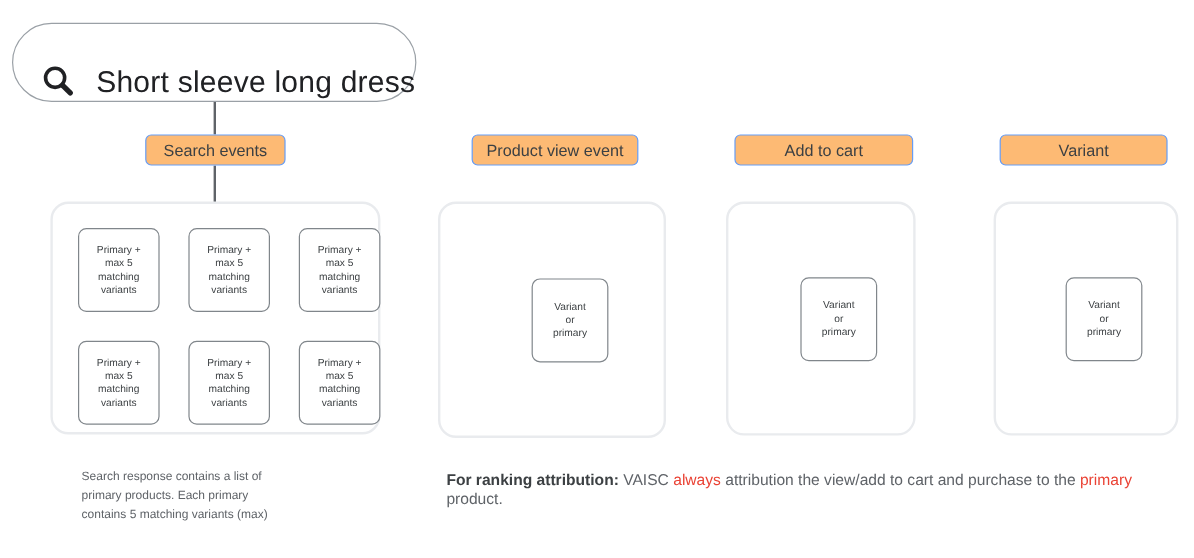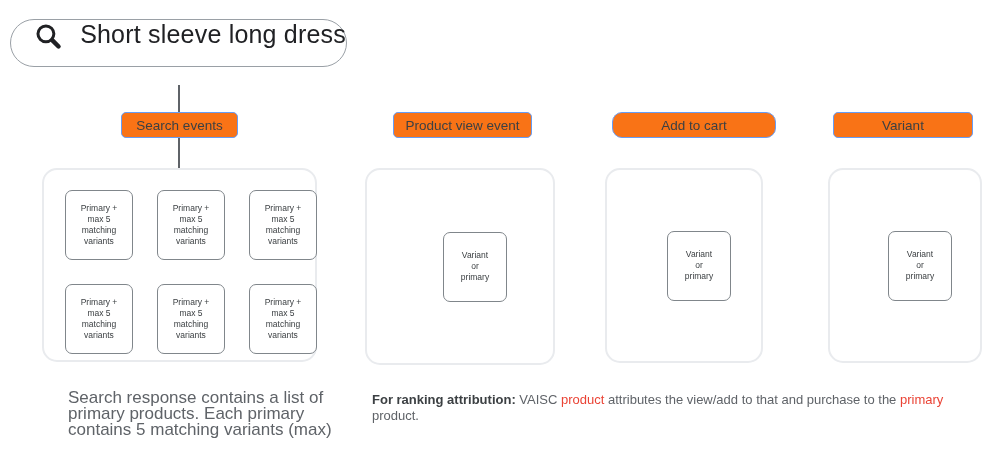--- a/index.html
+++ b/index.html
@@ -12,41 +12,41 @@
     --container-border:#E9EBEE;
     --pill-border:#9AA0A6;
     --line-color:#5F6368;
   }
   *{margin:0;padding:0;box-sizing:border-box;}
   body{background:#fff;font-family:"Liberation Sans","DejaVu Sans",sans-serif;}
   .canvas{position:relative;width:995px;height:465px;background:#fff;overflow:hidden;}
 
   
   .pill{
-    position:absolute;left:10px;top:19px;width:337px;height:48px;
+    position:absolute;left:10px;top:19px;width:337px;height:66px;
     border:1px solid var(--pill-border);border-radius:33px;background:#fff;
-    display:flex;align-items:flex-start;padding-left:23px;gap:17px;
+    display:flex;align-items:flex-end;padding-left:23px;gap:17px;
   }
   .pill .query{font-size:25px;color:var(--text-dark);letter-spacing:.2px;white-space:nowrap;}
 
   
   .vline{position:absolute;width:2px;background:var(--line-color);}
   .vline.l1{left:178px;top:85px;height:27px;}
   .vline.l2{left:178px;top:138px;height:31px;}
 
   
   .evt-label{
-    position:absolute;height:26px;background:#f97316;
+    position:absolute;height:26px;background:#fdba74;
     border:1.5px solid var(--accent-blue);border-radius:5px;
     display:flex;align-items:center;justify-content:center;
     font-size:13.5px;color:var(--text-mid);z-index:2;text-align:center;
   }
   .evt-label.search{left:121px;top:112px;width:117px;}
   .evt-label.view{left:393px;top:112px;width:139px;}
-  .evt-label.cart{left:612px;top:112px;width:164px;border-radius:10px;}
+  .evt-label.cart{left:612px;top:112px;width:149px;}
   .evt-label.purchase{left:833px;top:112px;width:140px;}
 
   
   .container{
     position:absolute;top:168px;background:#fff;
     border:2px solid var(--container-border);border-radius:15px;padding-left:30px;
   }
   .container.c1{left:42px;width:275px;height:194px;
     display:grid;grid-template-columns:repeat(3,68px);grid-auto-rows:70px;
     column-gap:13px;row-gap:14px;padding:20px 0 12px 21px;gap:24px;}
@@ -59,21 +59,21 @@
     border:1.2px solid var(--box-border);border-radius:7px;background:#fff;
     display:flex;align-items:center;justify-content:center;text-align:center;
     font-size:8.5px;line-height:1.32;color:var(--text-mid);white-space:pre-line;
   }
   .mini-box{width:68px;height:70px;}
   .variant-box{width:64px;height:70px;}
 
   
   .note-left{
     position:absolute;left:68px;top:390px;
-    font-size:17px;line-height:16px;color:var(--text-gray);white-space:pre-line;
+    font-size:10px;line-height:16px;color:var(--text-gray);white-space:pre-line;
   }
   .note-right{position:absolute;left:372px;top:392px;width:620px;font-size:13px;color:var(--text-gray);}
   .note-right p{line-height:16px;margin-bottom:7px;}
   .seg-bold{font-weight:700;color:var(--text-mid);text-align:center;}
   .seg-gray{color:var(--text-gray);}
   .seg-red{color:var(--highlight-red);}
 </style>
 </head>
 <body>
 
@@ -138,16 +138,16 @@
     <div class="variant-box">Variant
 or
 primary</div>
   </div>
 
   <div class="note-left">Search response contains a list of
 primary products. Each primary
 contains 5 matching variants (max)</div>
 
   <div class="note-right">
-    <p><span class="seg-bold">For ranking attribution:</span><span class="seg-gray"> VAISC </span><span class="seg-red">product</span><span class="seg-gray"> attributes the view/add to that and purchase to the </span><span class="seg-red">primary</span><span class="seg-gray"> product.</span></p>
+    <p><span class="seg-bold">For ranking attribution:</span><span class="seg-gray"> VAISC </span><span class="seg-red">always</span><span class="seg-gray"> attribution the view/add to cart and purchase to the </span><span class="seg-red">primary</span><span class="seg-gray"> product.</span></p>
   </div>
 
 </div>
 
 </body></html>

